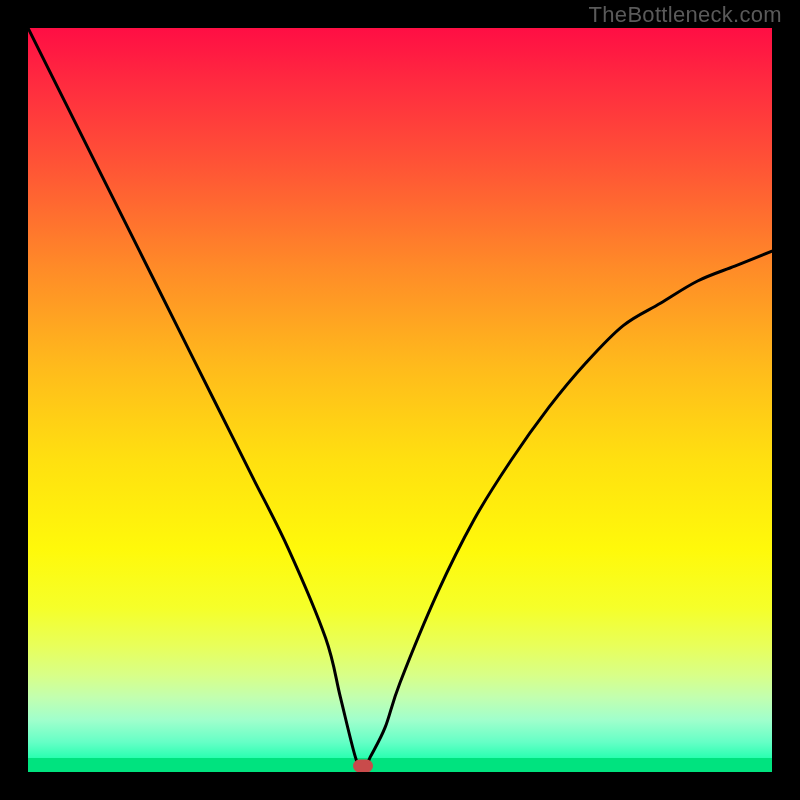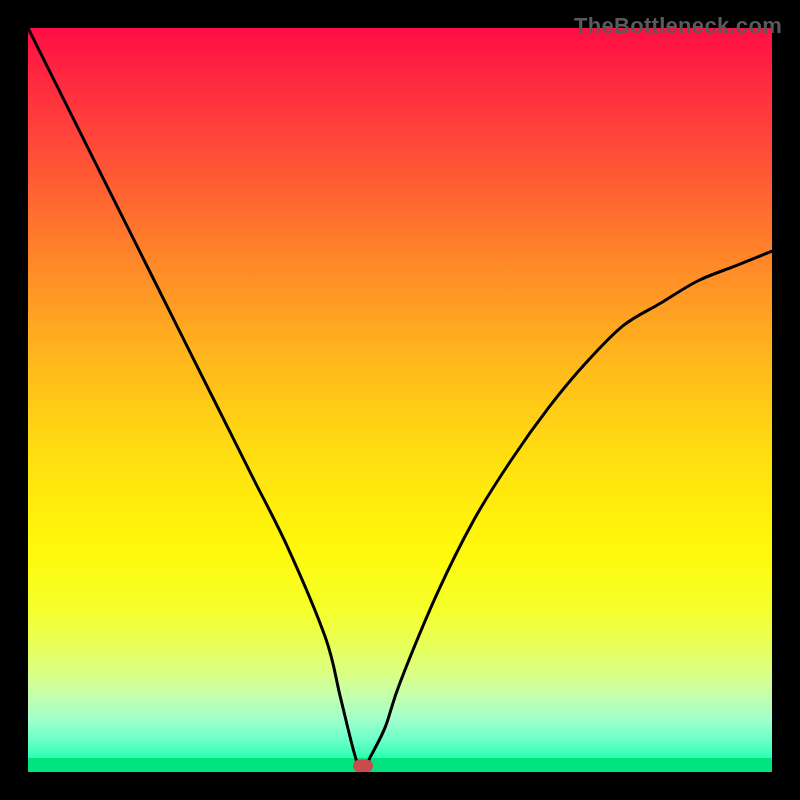--- a/index.html
+++ b/index.html
@@ -12,25 +12,25 @@
     overflow: hidden;
   }
   .outer {
     position: relative;
     width: 800px;
     height: 800px;
     background: #000;
   }
   .watermark {
     position: absolute;
-    top: 13px;
+    top: 2px;
     right: 18px;
     color: #5a5a5a;
     font-size: 22px;
-    font-weight: 700;
+    font-weight: 400;
     letter-spacing: 0.3px;
     z-index: 10;
   }
   .plot {
     position: absolute;
     left: 28px;
     top: 28px;
     width: 744px;
     height: 744px;
     background: linear-gradient(to bottom,

